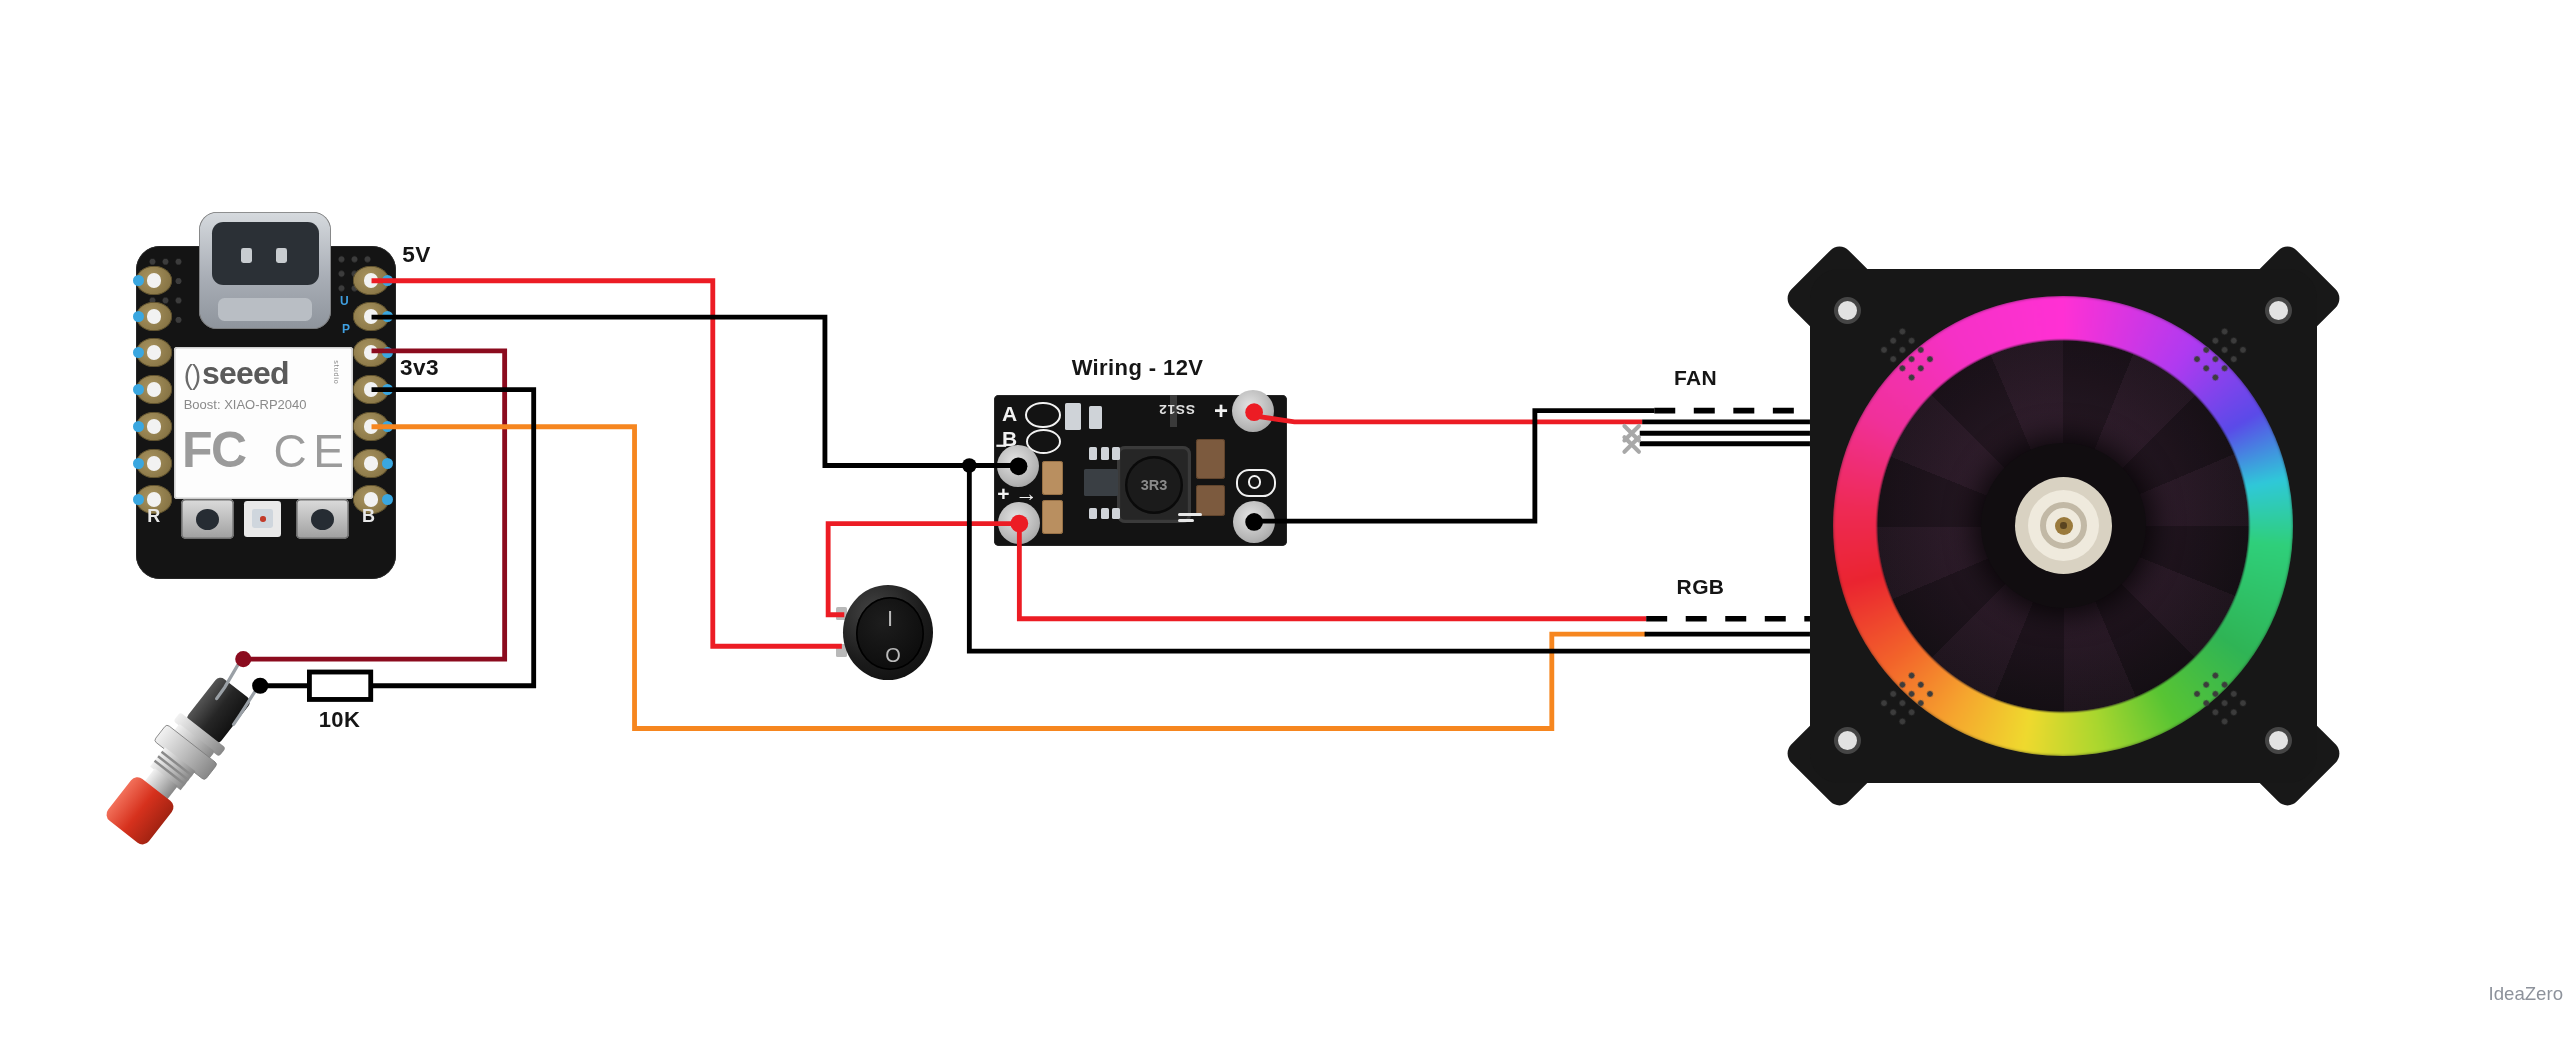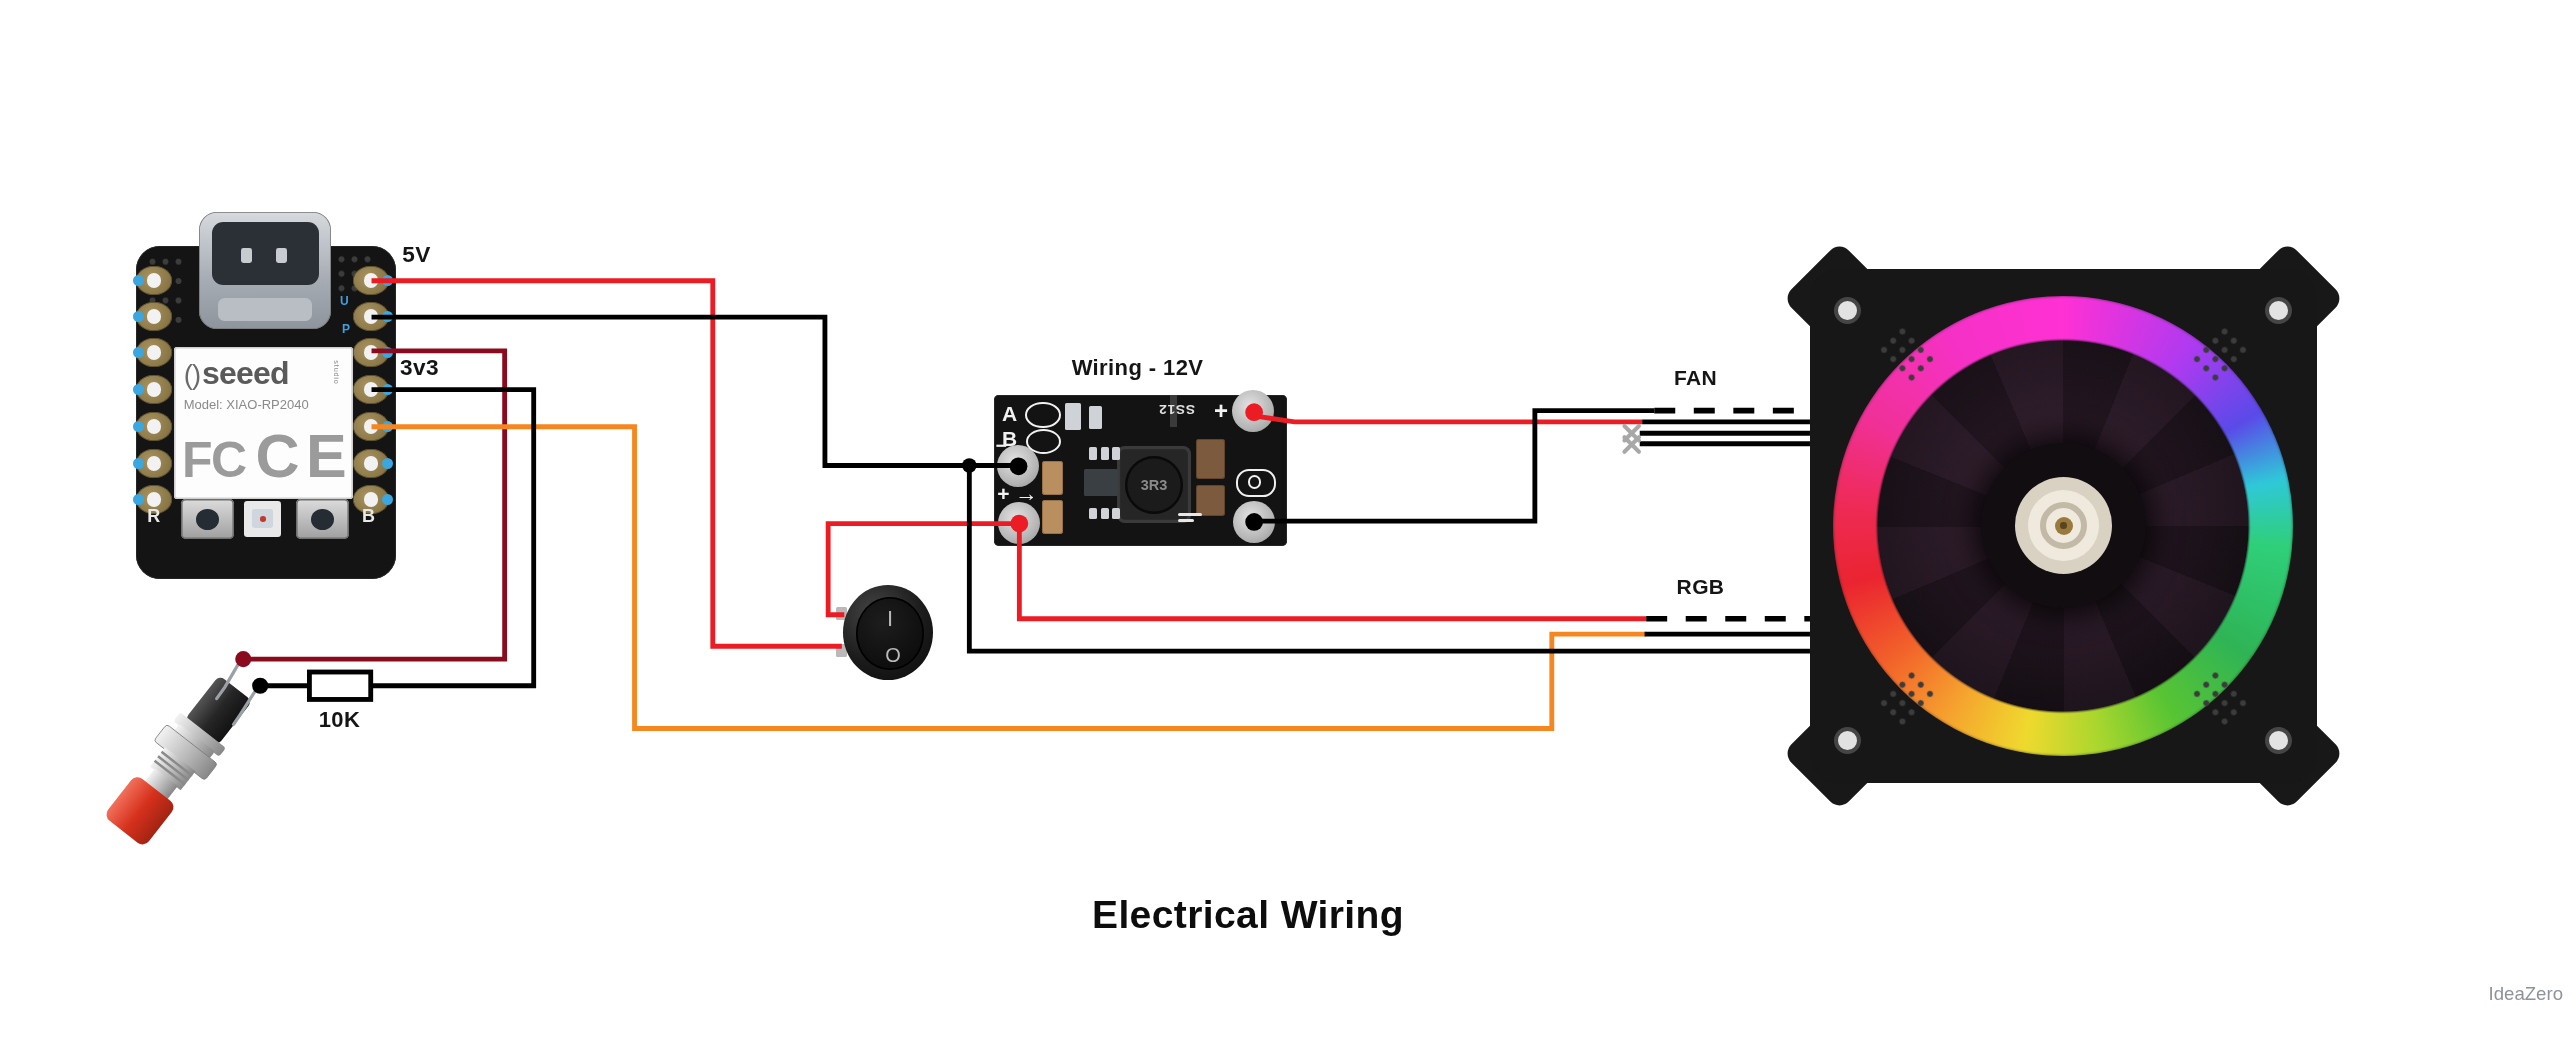--- a/index.html
+++ b/index.html
@@ -34,21 +34,21 @@
   .pad .hole{position:absolute;left:10.5px;top:7.3px;width:14.5px;height:14.5px;border-radius:50%;background:#f2f2f2;}
   .bdot{position:absolute;width:11.3px;height:11.3px;border-radius:50%;background:#3aa7e0;z-index:3;}
   .dotgrid{position:absolute;background:radial-gradient(circle,#3c3c3c 2.6px,transparent 3.4px);z-index:2;}
   .xiao .sticker{position:absolute;left:38px;top:135px;width:179px;height:152px;background:#fdfdfd;border-radius:3.2px;box-shadow:0 0 0 1.6px #cfcfcf inset;z-index:4;}
   .xiao .brandrow{position:absolute;left:9.7px;top:8px;width:161px;color:#5a5a5a;font-weight:700;font-size:32px;letter-spacing:-0.8px;}
   .xiao .logo-mark{font-size:27.4px;font-weight:400;color:#6a6a6a;margin-right:1.6px;}
   .xiao .studio{position:absolute;right:-3.2px;top:13px;font-size:7.3px;color:#8a8a8a;transform:rotate(90deg);font-weight:400;letter-spacing:0.8px;}
   .xiao .model{position:absolute;left:9.7px;top:50px;font-size:13px;color:#8a8a8a;font-weight:400;}
   .xiao .marks{position:absolute;left:8px;top:74px;width:165px;color:#9b9b9b;}
   .xiao .fcc{font-size:50px;font-weight:700;letter-spacing:-1.6px;}
-  .xiao .ce{font-size:61px;font-weight:700;letter-spacing:6.5px;margin-left:10px;}
+  .xiao .ce{font-size:46px;font-weight:400;letter-spacing:6.5px;margin-left:28px;}
   .xiao .corner-label{position:absolute;color:#e8e8e8;font-size:18px;font-weight:700;z-index:5;}
   .xiao .tactile{position:absolute;top:287px;width:53px;height:40px;background:linear-gradient(180deg,#dcdcdc,#9f9f9f);border-radius:4.8px;box-shadow:0 0 0 1.6px #6f6f6f inset;z-index:5;}
   .xiao .tactile .cap{position:absolute;left:15.3px;top:9.7px;width:22.6px;height:21px;border-radius:50%;background:#262c33;}
   .xiao .led-chip{position:absolute;left:108px;top:289px;width:37px;height:36px;background:#e9e9e9;border-radius:3.2px;z-index:5;}
   .xiao .led-chip .die{position:absolute;left:8px;top:8px;width:21px;height:19.4px;background:#cfd6dd;border-radius:2.4px;}
   .xiao .led-chip .dot{position:absolute;left:16px;top:15.3px;width:5.6px;height:5.6px;background:#c23b2a;border-radius:50%;}
   .xiao .pu{position:absolute;color:#3f9fe0;font-size:12px;font-weight:700;z-index:5;}
 
   
   .boost{position:absolute;left:994px;top:395px;width:293px;height:151px;background:#131313;border-radius:4.8px;z-index:10;box-shadow:0 0 0 0.8px #2c2c2c inset;}
@@ -111,21 +111,21 @@
     </div>
     <div class="dotgrid" style="left:9.7px;top:40px;width:37px;height:77px;background-size:13px 19.4px;"></div>
     <div class="dotgrid" style="left:199px;top:40px;width:37px;height:42px;background-size:13px 14.5px;"></div>
     <span class="pu" style="left:204px;top:82px;">U</span>
     <span class="pu" style="left:206px;top:110px;">P</span>
     <div class="sticker">
       <div class="brandrow">
         <span class="logo-mark">()</span><span>seeed</span>
         <span class="studio">studio</span>
       </div>
-      <div class="model">Model: XIAO-RP2040</div>
+      <div class="model">Boost: XIAO-RP2040</div>
       <div class="marks">
         <span class="fcc">FC</span><span class="ce">CE</span>
       </div>
     </div>
     <span class="corner-label" style="left:11.3px;top:294px;">R</span>
     <span class="corner-label" style="left:226px;top:294px;">B</span>
     <div class="tactile" style="left:45px;">
         <div class="cap"></div>
       </div>
     <div class="tactile" style="left:160px;">
@@ -341,16 +341,15 @@
     <path class="xmark" d="M2013 528 l18 18 M2031 528 l-18 18"></path>
     <path class="xmark" d="M2013 542 l18 18 M2031 542 l-18 18"></path>
   </svg>
 
   <div class="lbl" style="left:386px;top:242px;width:61px;">5V</div>
   <div class="lbl" style="left:387px;top:355px;width:65px;">3v3</div>
   <div class="lbl" style="left:303px;top:707px;width:73px;font-size:22px;">10K</div>
   <div class="lbl" style="left:1065px;top:355px;width:145px;font-size:22px;">Wiring - 12V</div>
   <div class="lbl" style="left:1661px;top:366px;width:69px;font-size:21px;">FAN</div>
   <div class="lbl" style="left:1666px;top:575px;width:69px;font-size:21px;">RGB</div>
-  <div class="title" style="left:1046px;top:893px;width:404px;">Electrical Wiring</div>
   <div class="watermark" style="left:2402px;top:983px;width:161px;">IdeaZero</div>
 </div>
 
 
 </body></html>

